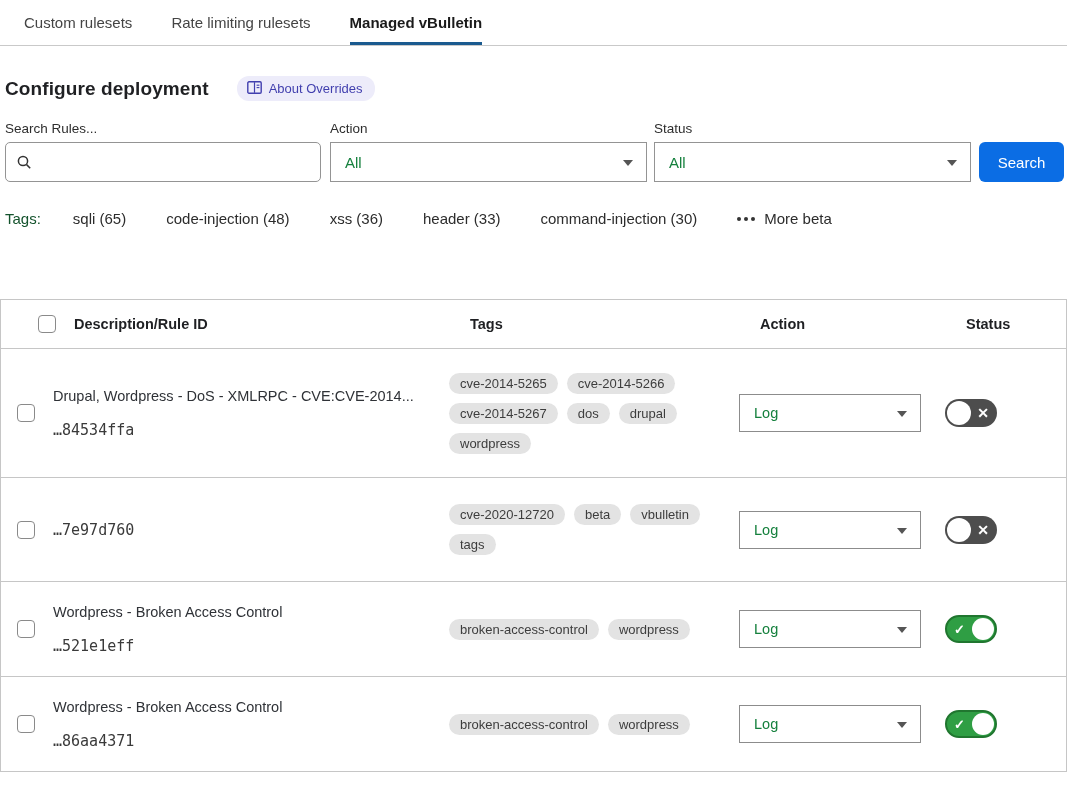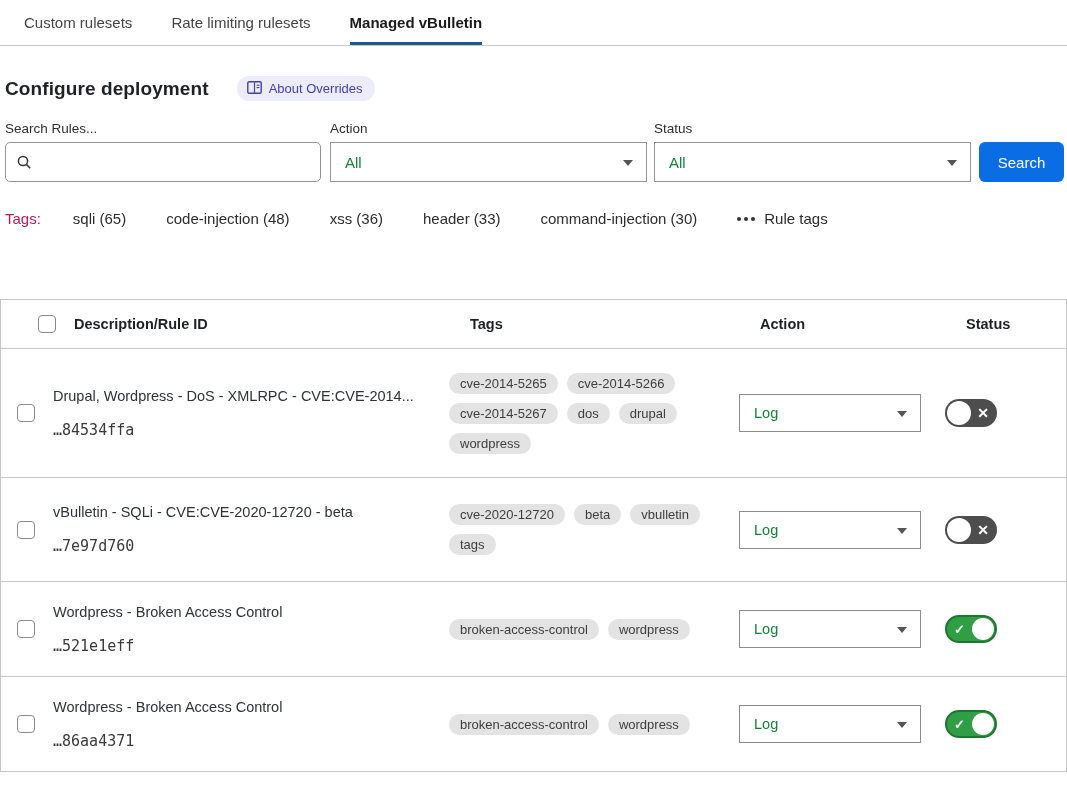--- a/index.html
+++ b/index.html
@@ -52,21 +52,21 @@
     border-top:6px solid #555;
   }
   .search-btn {
     width:85px; height:40px; background:#0b6de4; color:#ffffff; border:none;
     border-radius:6px; font-size:15px; cursor:pointer;
     font-family:"Liberation Sans", sans-serif;
   }
 
   
   .tagsbar { display:flex; align-items:center; margin:28px 0 0 5px; font-size:15px; color:#2c2c2c; }
-  .tagsbar-label { margin-right:32px; color:#be185d; }
+  .tagsbar-label { margin-right:32px; color:#14532d; }
   .tagbar-item { margin-right:40px; cursor:pointer; white-space:nowrap; }
   .more-tags { display:flex; align-items:center; gap:9px; cursor:pointer; }
   .dots { display:inline-flex; gap:3px; }
   .dots i { width:4px; height:4px; border-radius:50%; background:#333; display:inline-block; }
 
   
   .rules-table { margin-top:72px; border:1px solid #c6c6c6; border-bottom:none; }
   .t-row {
     display:grid; grid-template-columns:52px 396px 290px 206px 1fr;
     align-items:center; border-bottom:1px solid #c6c6c6;
@@ -173,21 +173,21 @@
   <span class="tagbar-item">code-injection (48)</span>
   <span class="tagbar-item">xss (36)</span>
   <span class="tagbar-item">header (33)</span>
   <span class="tagbar-item">command-injection (30)</span>
   <span class="more-tags">
     <span class="dots">
         <i></i>
         <i></i>
         <i></i>
       </span>
-    <span>Rule tags</span>
+    <span>More beta</span>
   </span>
 </div>
 
 <div class="rules-table">
 
   <div class="t-row t-head">
     <div class="cell-check">
       <div class="checkbox"></div>
     </div>
     <div>Description/Rule ID</div>
@@ -225,21 +225,20 @@
 
       </div>
     </div>
   </div>
 
   <div class="t-row r2">
     <div class="cell-check">
       <div class="checkbox"></div>
     </div>
     <div class="desc-cell">
-      <span class="desc-title">vBulletin - SQLi - CVE:CVE-2020-12720 - beta</span>
       <span class="desc-id">…7e97d760</span>
     </div>
     <div class="tags-cell">
       <span class="pill">cve-2020-12720</span>
       <span class="pill">beta</span>
       <span class="pill">vbulletin</span>
       <span class="pill">tags</span>
     </div>
     <div class="action-cell">
       <div class="select-box">

